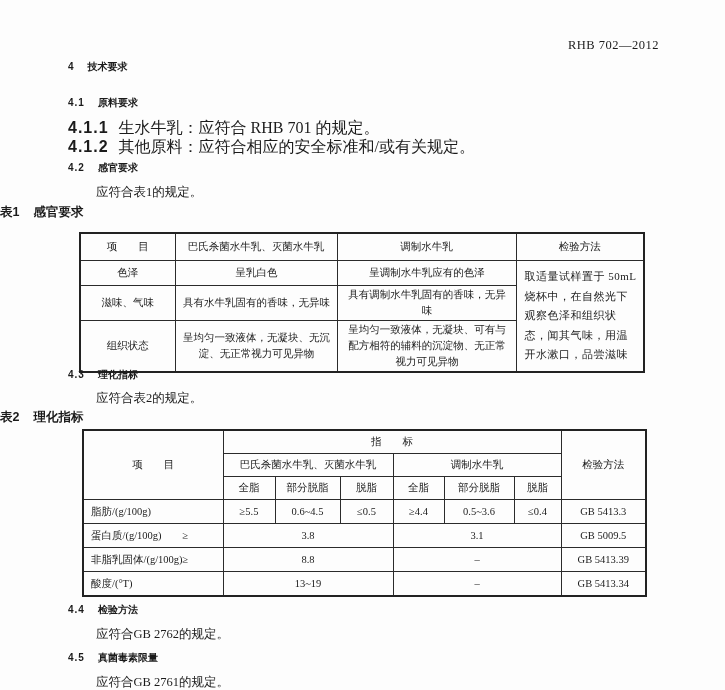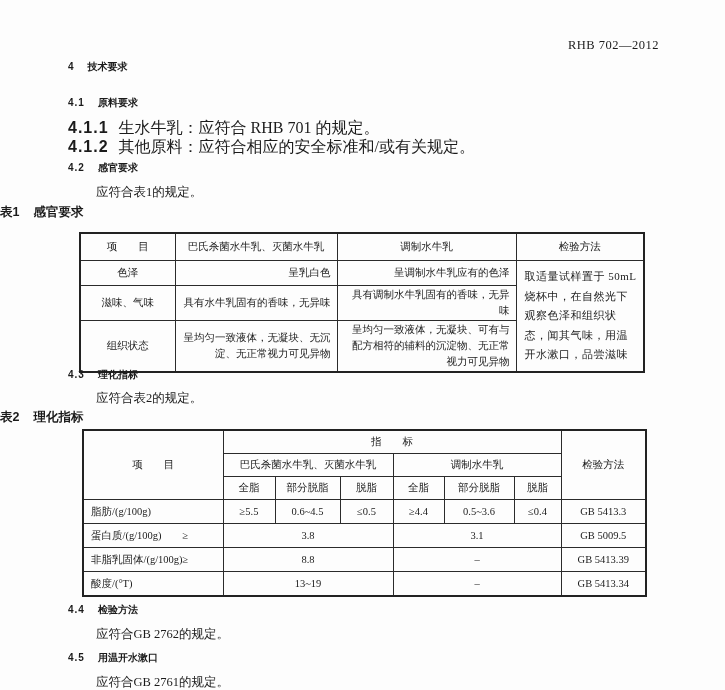--- a/index.html
+++ b/index.html
@@ -46,21 +46,21 @@
   }
   table.t1{left:79px;top:232px;width:564px;}
   table.t2{left:82px;top:429px;width:563px;}
   td{
     border:1px solid #2b2b2b;
     text-align:center;vertical-align:middle;
     padding:1px 10px;line-height:16px;
     overflow:hidden;
   }
   table{border:2px solid #222;}
-  td.left{text-align:right;padding-left:7px;padding-right:6px;}
+  td.left{text-align:center;padding-left:7px;padding-right:6px;}
   .t1 .hdr td{height:24px;}
   .t1 .r-small td{height:22px;}
   .t1 .r-big td{height:48px;}
   .t1 td.method-cell{
     text-align:left;vertical-align:middle;
     padding:4px 6px 4px 8px;
     font-size:11px;line-height:19.5px;
     letter-spacing:.5px;
   }
   .t2 .hdr td{height:20px;margin-left:30px;}
@@ -203,18 +203,18 @@
     </tbody>
   </table>
 
   <div class="abs sec-heading" style="top:603px;">
     <span class="num">4.4</span><span>检验方法</span>
   </div>
 
   <div class="abs para" style="top:626px;">应符合GB 2762的规定。</div>
 
   <div class="abs sec-heading" style="top:651px;">
-    <span class="num">4.5</span><span>用温开水漱口</span>
+    <span class="num">4.5</span><span>真菌毒素限量</span>
   </div>
 
   <div class="abs para" style="top:674px;">应符合GB 2761的规定。</div>
 
 </div>
 
 </body></html>

